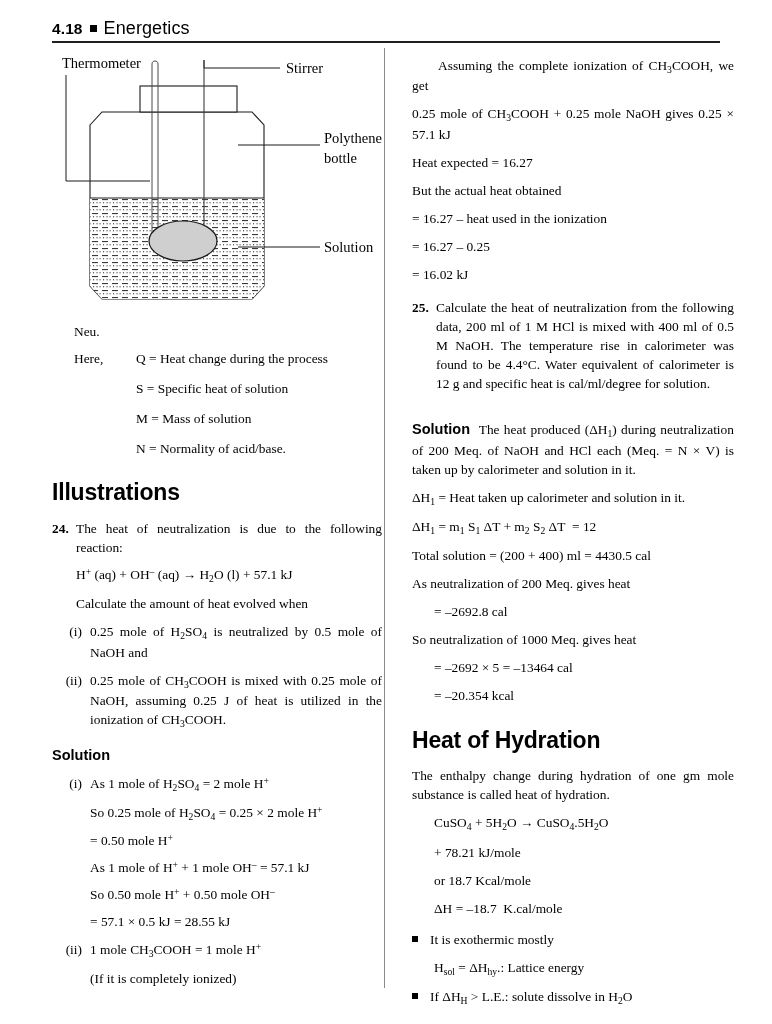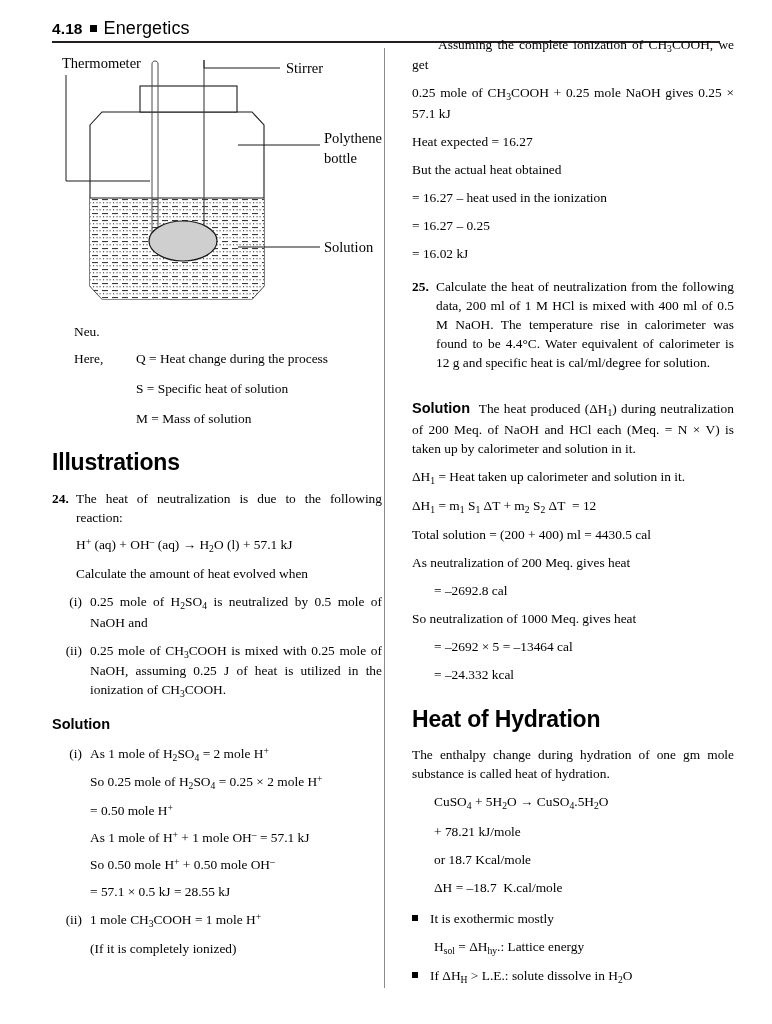--- a/index.html
+++ b/index.html
@@ -70,21 +70,21 @@
     left: 384px;
     top: 48px;
     width: 1px;
     height: 940px;
     background: #8b8b8b;
   }
 
   
   .col {
     position: absolute;
-    top: 35px;
+    top: 56px;
     width: 330px;
     font-size: 13.4px;
     line-height: 1.42;
   }
   .col-left  { left: 52px; }
   .col-right { left: 412px; width: 322px; }
 
   p { margin: 0; }
 
   .para {
@@ -282,20 +282,24 @@
     <div class="defrow">
       <div class="dk indent1"></div>
       <div class="dv">S = Specific heat of solution</div>
     </div>
 
     <div class="defrow">
       <div class="dk indent1"></div>
       <div class="dv">M = Mass of solution</div>
     </div>
 
+    <div class="defrow">
+      <div class="dk indent1"></div>
+      <div class="dv">N = Normality of acid/base.</div>
+    </div>
 
     <h2 class="sec">Illustrations</h2>
 
     <div class="numitem">
       <div class="num">24.</div>
       <div class="body">
         <p style="margin-bottom:8px;">The heat of neutralization is due to the following reaction:</p>
         <p class="eq" style="text-align:left;">
           H<sup>+</sup> (aq) + OH<sup>–</sup> (aq) → H<sub>2</sub>O (l) + 57.1 kJ
         </p>
@@ -381,21 +385,21 @@
     <p class="eq">Total solution = (200 + 400) ml = 4430.5 cal</p>
 
     <p class="eq">As neutralization of 200 Meq. gives heat</p>
 
     <p class="eq indent1">= –2692.8 cal</p>
 
     <p class="eq">So neutralization of 1000 Meq. gives heat</p>
 
     <p class="eq indent1">= –2692 × 5 = –13464 cal</p>
 
-    <p class="eq indent1">= –24.332 kcal</p>
+    <p class="eq indent1">= –20.354 kcal</p>
 
     <h2 class="sec">Heat of Hydration</h2>
 
     <p class="para">The enthalpy change during hydration of one gm mole substance is called heat of hydration.</p>
 
     <p class="eq indent1" style="margin-top:6px;">
       CuSO<sub>4</sub> + 5H<sub>2</sub>O → CuSO<sub>4</sub>.5H<sub>2</sub>O
     </p>
 
     <p class="eq indent1">+ 78.21 kJ/mole</p>

